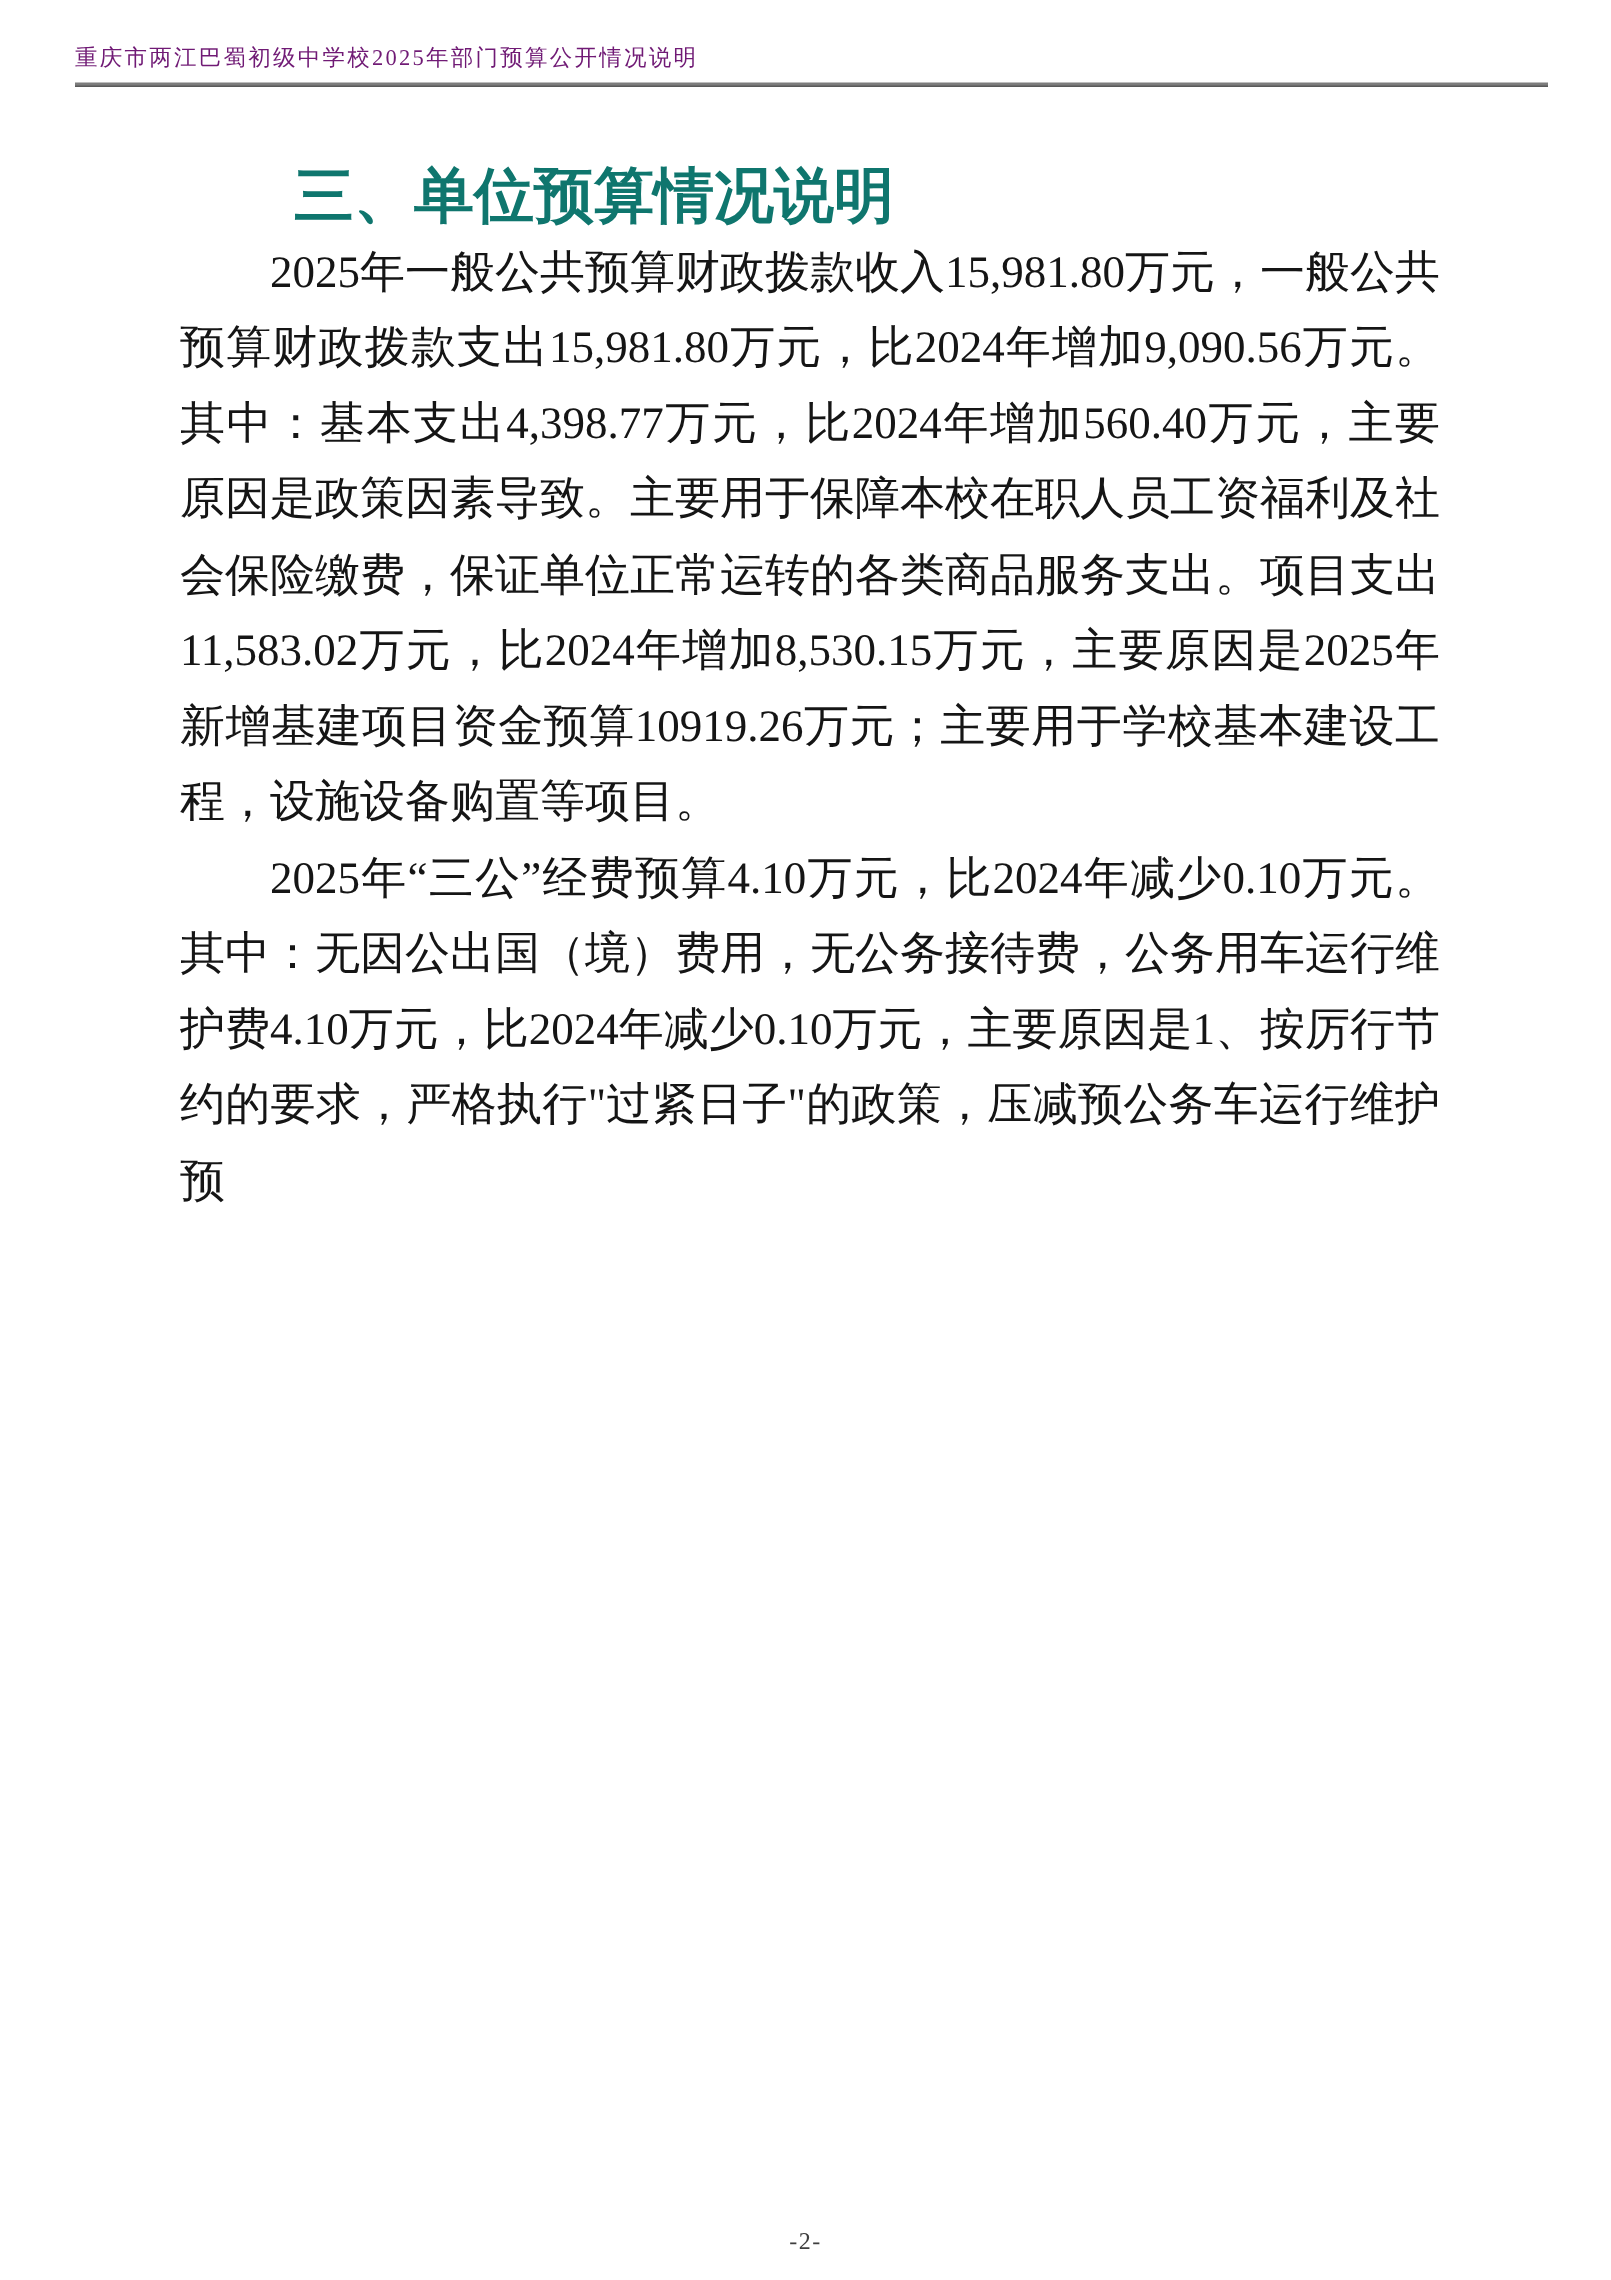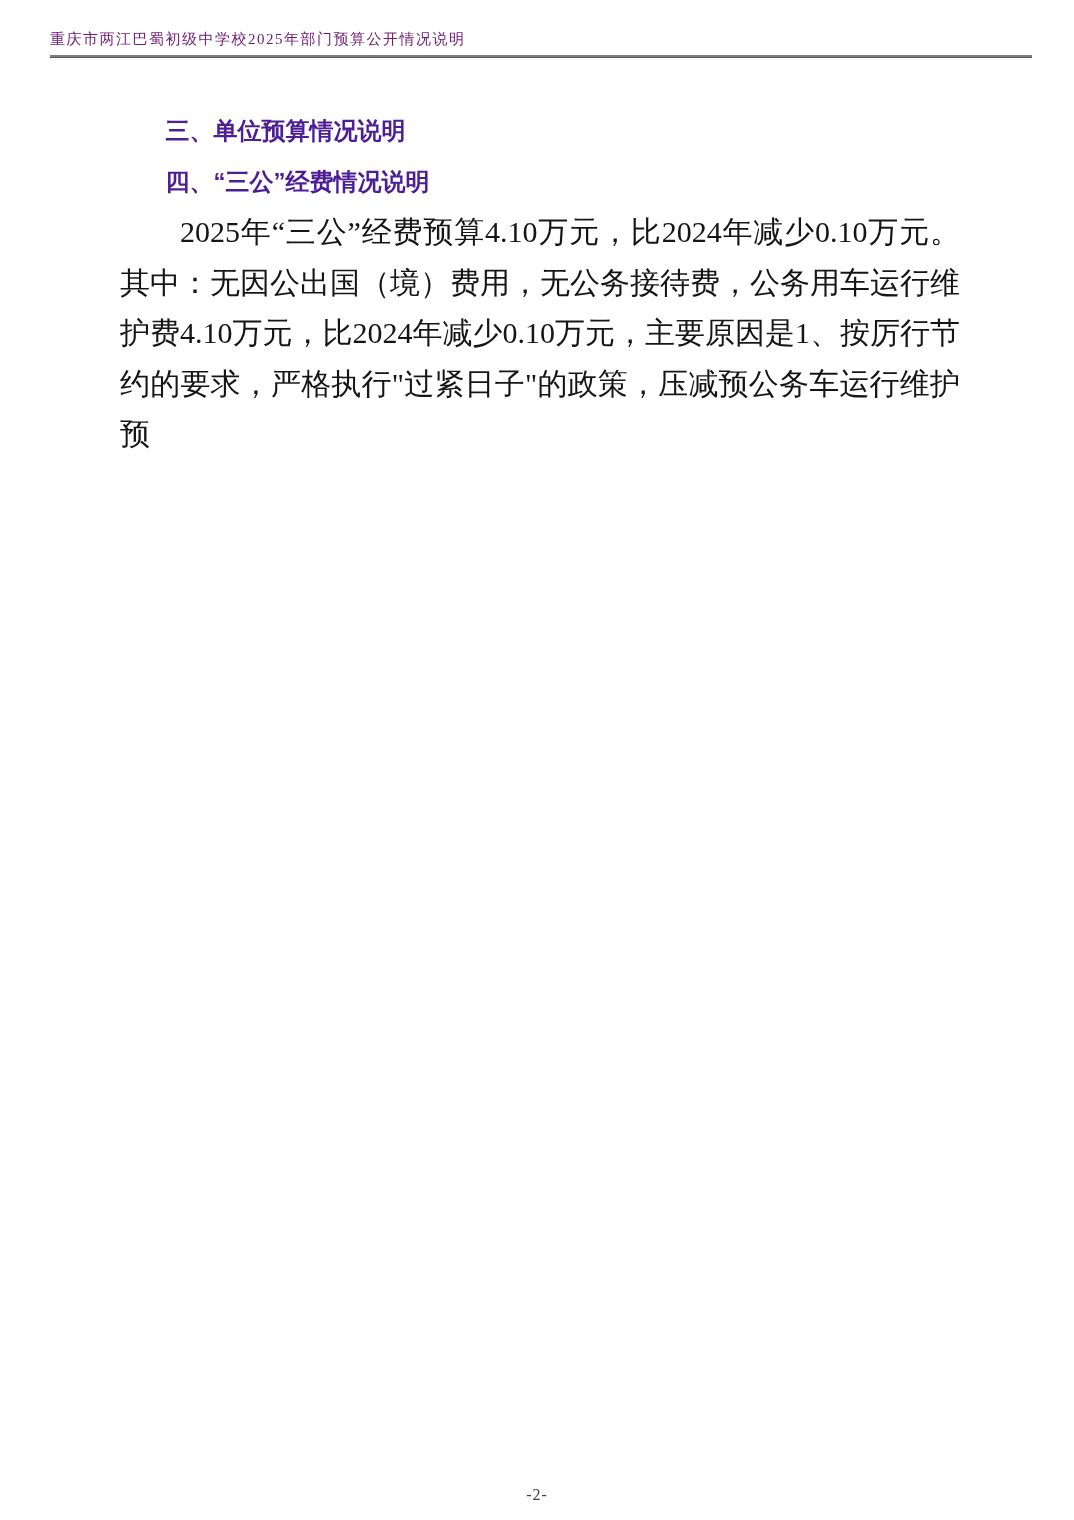--- a/index.html
+++ b/index.html
@@ -43,22 +43,22 @@
   }
   .para {
     margin: 0;
     text-indent: 2em;
   }
   .heading {
     margin: 0;
     text-indent: 1.9em;
     font-family: "Liberation Sans", "DejaVu Sans", sans-serif;
     font-weight: bold;
-    font-size: 24px;
-    color: #4c1d95;
+    font-size: 40px;
+    color: #0f766e;
   }
   .footer {
     position: absolute;
     left: 0;
     right: 0;
     bottom: 16px;
     text-align: center;
     font-size: 16px;
     color: #3f3f3f;
     letter-spacing: 1px;
@@ -70,19 +70,19 @@
 
 <div class="page">
 
   <div class="header">
     <div class="header-text">重庆市两江巴蜀初级中学校2025年部门预算公开情况说明</div>
     <div class="header-rule"></div>
   </div>
 
   <div class="content">
     <p class="heading">三、单位预算情况说明</p>
-    <p class="heading">四、“三公”经费情况说明</p>
+    <p class="para">2025年一般公共预算财政拨款收入15,981.80万元，一般公共预算财政拨款支出15,981.80万元，比2024年增加9,090.56万元。其中：基本支出4,398.77万元，比2024年增加560.40万元，主要原因是政策因素导致。主要用于保障本校在职人员工资福利及社会保险缴费，保证单位正常运转的各类商品服务支出。项目支出11,583.02万元，比2024年增加8,530.15万元，主要原因是2025年新增基建项目资金预算10919.26万元；主要用于学校基本建设工程，设施设备购置等项目。</p>
     <p class="para">2025年“三公”经费预算4.10万元，比2024年减少0.10万元。其中：无因公出国（境）费用，无公务接待费，公务用车运行维护费4.10万元，比2024年减少0.10万元，主要原因是1、按厉行节约的要求，严格执行"过紧日子"的政策，压减预公务车运行维护预</p>
   </div>
 
   <div class="footer">-2-</div>
 
 </div>
 
 </body></html>

